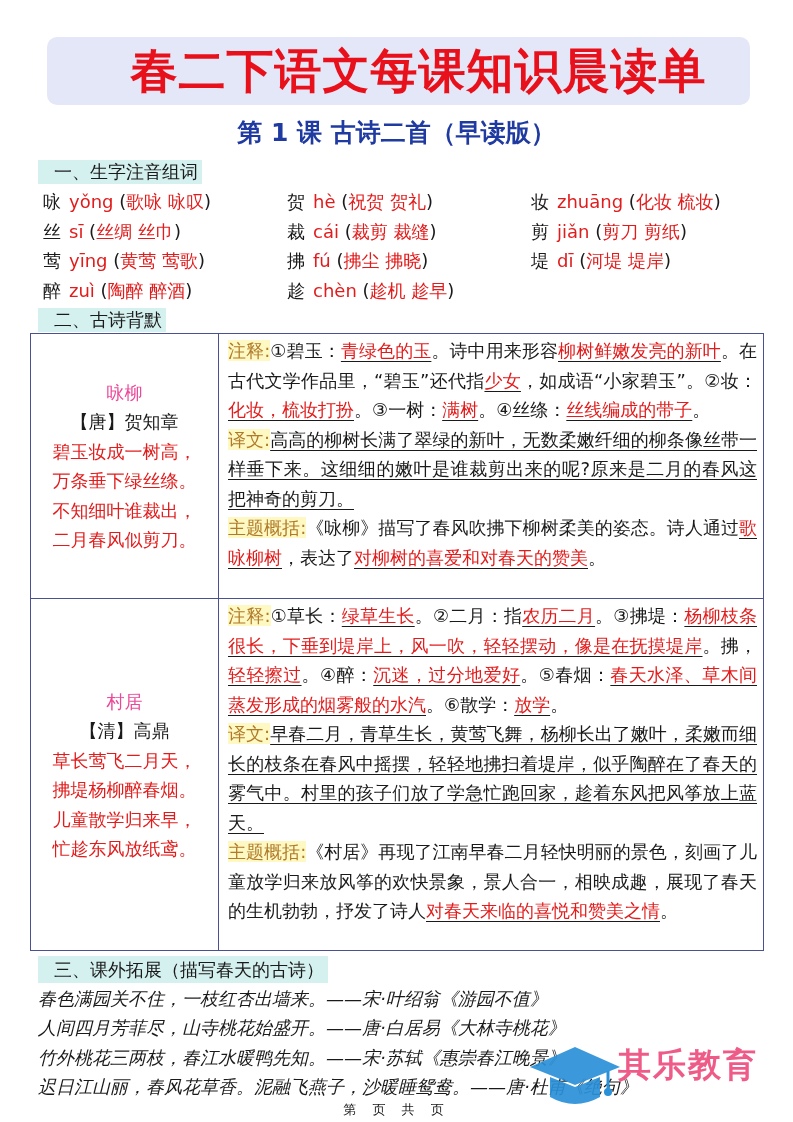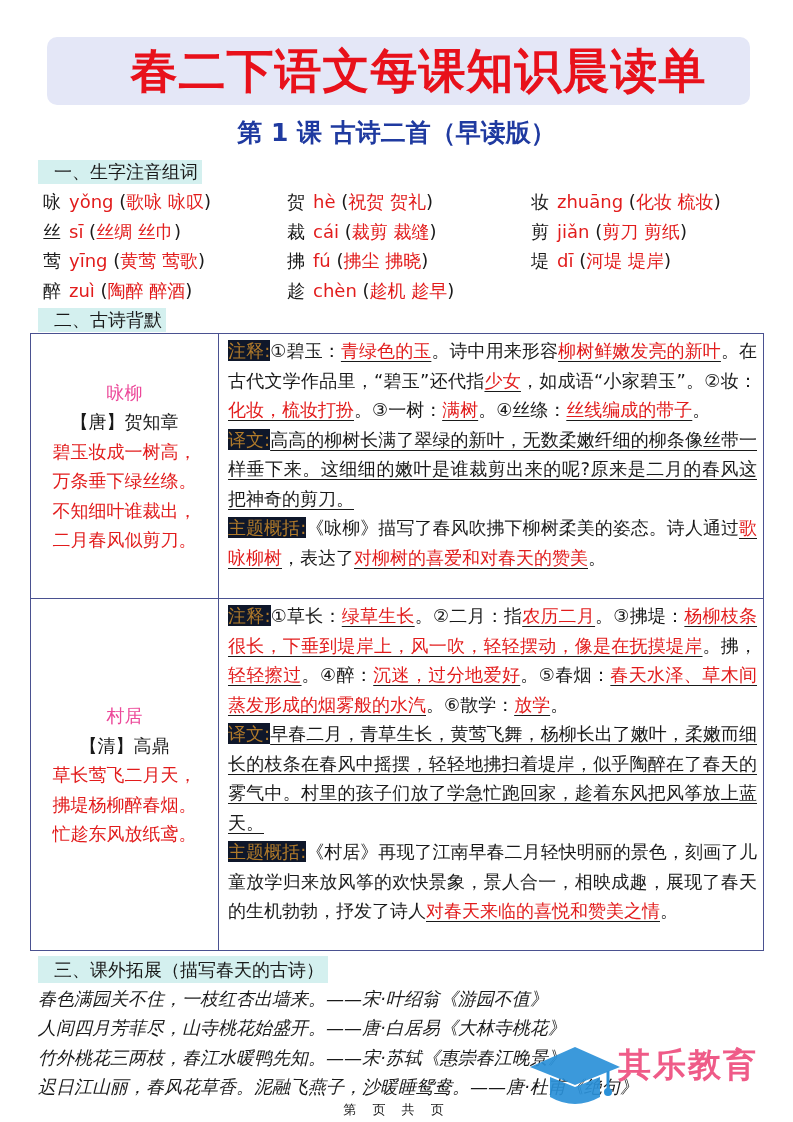--- a/index.html
+++ b/index.html
@@ -47,21 +47,21 @@
     font-size: 18px; line-height: 29.5px;
   }
   .poem-title { color: #ec4899; text-align: left; }
   .poem-author { color: #1a1a1a; text-align: center; }
   .poem-line { color: #e21c1c; text-align: center; white-space: nowrap; }
 
   .poem-right {
     position: absolute; left: 189px; top: 2px; width: 543px; padding: 0 6px 0 8px;
     font-size: 18px; line-height: 29.5px; text-align: justify;
   }
-  .lbl { color: #b07a2a; background: #0f172a; }
+  .lbl { color: #b07a2a; background: #fef9c3; }
   .u { text-decoration: underline; text-decoration-color: #1a1a1a; text-underline-offset: 4px; }
   .r { color: #e21c1c; }
 
   .ext-lines { position: absolute; left: 38px; top: 984px; font-size: 18px; line-height: 29.3px; white-space: nowrap; font-style: italic; }
 
   .footer {
     position: absolute; left: 0; top: 1101px; width: 793px; text-align: center;
     font-size: 13px; color: #1a1a1a; letter-spacing: 6px;
   }
 
@@ -125,20 +125,21 @@
         <div><span class="lbl">译文:</span><span class="u">高高的柳树长满了翠绿的新叶，无数柔嫩纤细的柳条像丝带一样垂下来。这细细的嫩叶是谁裁剪出来的呢?原来是二月的春风这把神奇的剪刀。</span></div>
         <div><span class="lbl">主题概括:</span><span>《咏柳》描写了春风吹拂下柳树柔美的姿态。诗人通过</span><span class="r u">歌咏柳树</span><span>，表达了</span><span class="r u">对柳树的喜爱和对春天的赞美</span><span>。</span></div>
       </div>
   </div>
   <div class="poem-row last" style="top:265px; height:352px;">
     <div class="poem-left">
       <div class="poem-title">村居</div>
       <div class="poem-author">【清】高鼎</div>
       <div class="poem-line">草长莺飞二月天，</div>
       <div class="poem-line">拂堤杨柳醉春烟。</div>
+      <div class="poem-line">儿童散学归来早，</div>
       <div class="poem-line">忙趁东风放纸鸢。</div>
     </div>
     <div class="poem-right">
         <div><span class="lbl">注释:</span><span>①草长：</span><span class="r u">绿草生长</span><span>。②二月：指</span><span class="r u">农历二月</span><span>。③拂堤：</span><span class="r u">杨柳枝条很长，下垂到堤岸上，风一吹，轻轻摆动，像是在抚摸堤岸</span><span>。拂，</span><span class="r u">轻轻擦过</span><span>。④醉：</span><span class="r u">沉迷，过分地爱好</span><span>。⑤春烟：</span><span class="r u">春天水泽、草木间蒸发形成的烟雾般的水汽</span><span>。⑥散学：</span><span class="r u">放学</span><span>。</span></div>
         <div><span class="lbl">译文:</span><span class="u">早春二月，青草生长，黄莺飞舞，杨柳长出了嫩叶，柔嫩而细长的枝条在春风中摇摆，轻轻地拂扫着堤岸，似乎陶醉在了春天的雾气中。村里的孩子们放了学急忙跑回家，趁着东风把风筝放上蓝天。</span></div>
         <div><span class="lbl">主题概括:</span><span>《村居》再现了江南早春二月轻快明丽的景色，刻画了儿童放学归来放风筝的欢快景象，景人合一，相映成趣，展现了春天的生机勃勃，抒发了诗人</span><span class="r u">对春天来临的喜悦和赞美之情</span><span>。</span></div>
       </div>
   </div>
 </div>
 

